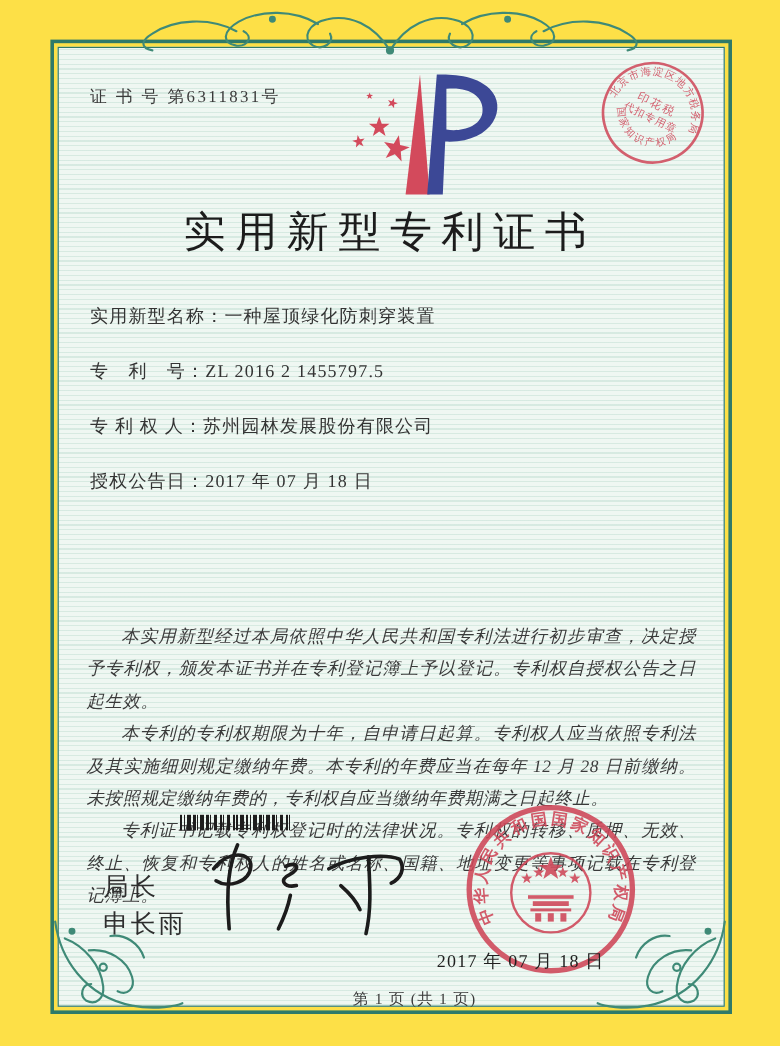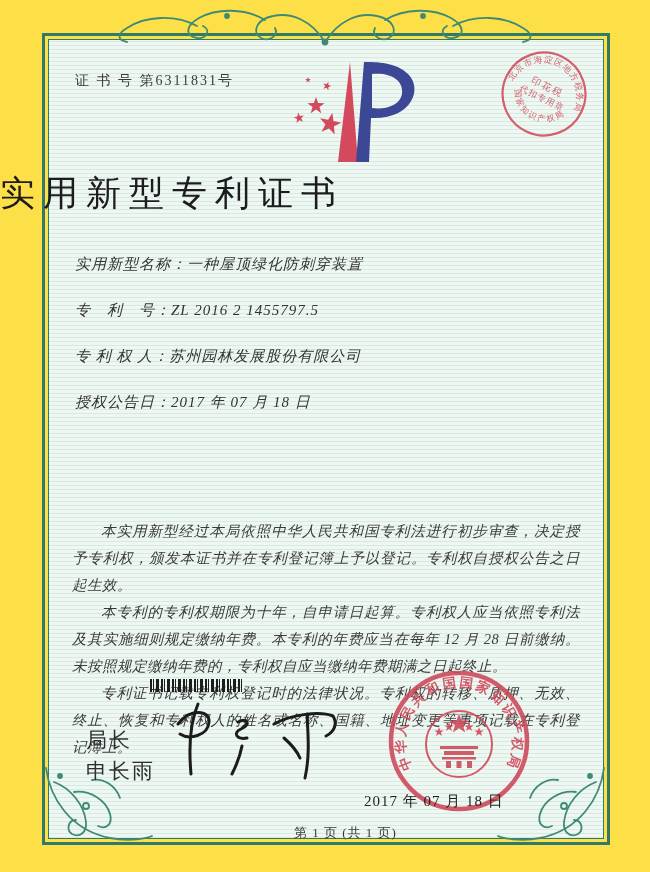--- a/index.html
+++ b/index.html
@@ -23,25 +23,25 @@
   }
   .cert-no{
     position:absolute;left:75px;top:72px;font-size:14px;letter-spacing:2px;color:#3a3a3a;
   }
   .logo{position:absolute;left:272px;top:60px;width:160px;height:108px;}
   .tax-seal{
     position:absolute;left:498px;top:48px;width:92px;height:92px;
     transform:rotate(26deg);opacity:.85;
   }
   .title{
-    position:absolute;left:0;right:0;top:170px;
+    position:absolute;left:0;right:0;top:170px;text-align:center;
     font-size:35px;letter-spacing:8px;color:#1c1c1c;font-weight:400;
   }
   .fields{position:absolute;left:75px;top:252px;width:470px;}
-  .field-row{display:flex;margin-bottom:22px;font-size:15px;line-height:24px;color:#333;font-style:italic;}
+  .field-row{display:flex;margin-bottom:22px;font-size:15px;line-height:24px;color:#333;}
   .field-label{white-space:pre;letter-spacing:1px;}
   .field-value{letter-spacing:1px;}
   .body-text{
     position:absolute;left:72px;top:518px;width:508px;
     font-size:14.5px;line-height:27px;color:#3a3a3a;text-align:justify;letter-spacing:.5px;
   }
   .body-text p{margin:0;text-indent:2em;font-style:italic;}
   .barcode{
     position:absolute;left:150px;top:679px;width:92px;height:13px;
     background:repeating-linear-gradient(90deg,#1d1d1d 0 2px,transparent 2px 3px,#1d1d1d 3px 4px,transparent 4px 6px,#1d1d1d 6px 9px,transparent 9px 11px);

